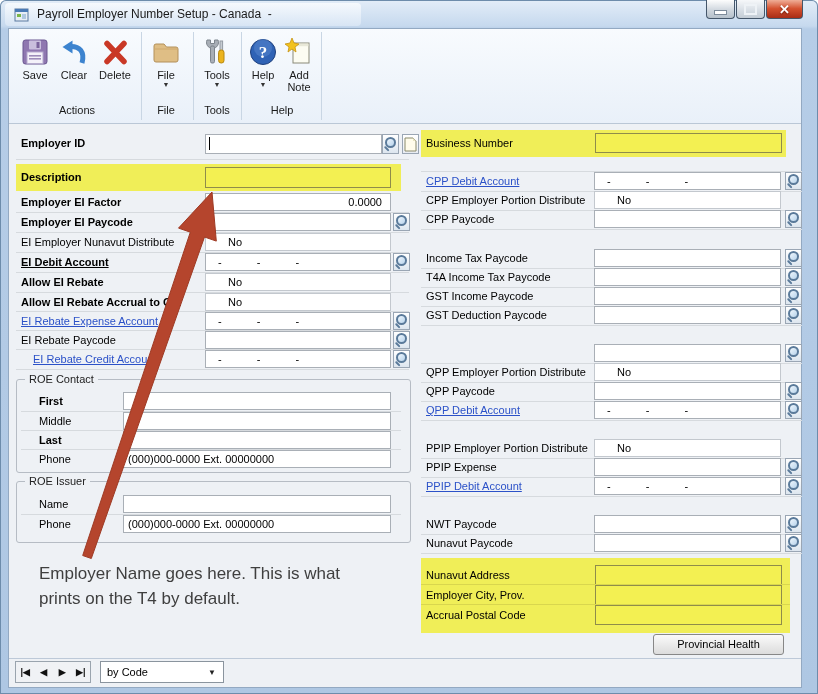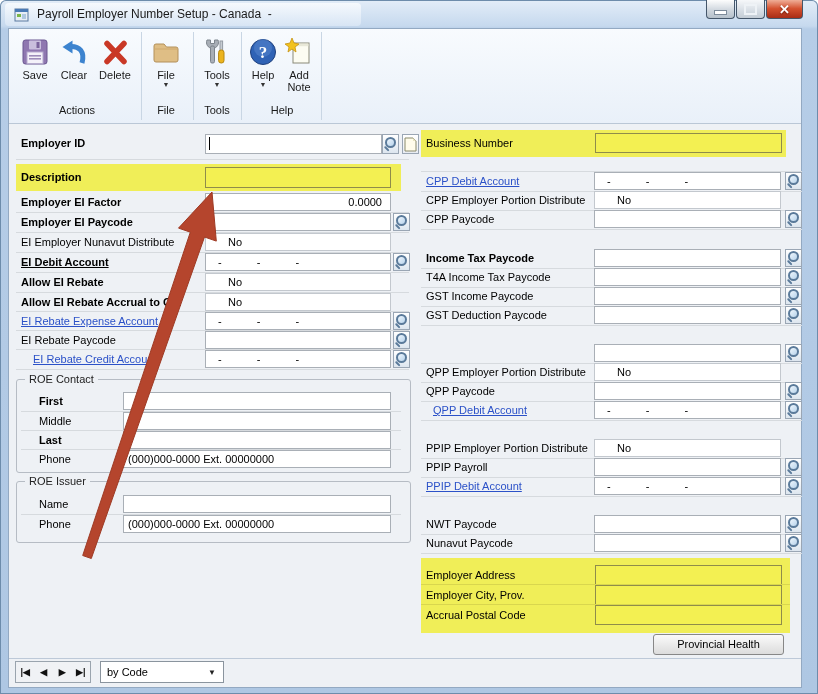--- a/index.html
+++ b/index.html
@@ -252,20 +252,23 @@
     <div class="fld" style="left:114px;top:421px;width:268px;">(000)000-0000 Ext. 00000000</div>
 
     <div class="gbox" style="left:7px;top:452px;width:393px;height:60px;"></div>
     <div class="gtitle" style="left:16px;top:446px;">ROE Issuer</div>
     <div class="lbl" style="left:30px;top:466px;">Name</div>
     <div class="fld" style="left:114px;top:466px;width:268px;"></div>
     <div class="hline" style="left:12px;top:485px;width:380px;"></div>
     <div class="lbl" style="left:30px;top:486px;">Phone</div>
     <div class="fld" style="left:114px;top:486px;width:268px;">(000)000-0000 Ext. 00000000</div>
 
+    <div class="note-text" style="left:30px;top:532px;">
+      <span>Employer Name goes here. This is what</span><br><span>prints on the T4 by default.</span>
+    </div>
 
     <div class="band" style="left:412px;top:101px;width:365px;height:27px;"></div>
     <div class="lbl" style="left:417px;top:105px;">Business Number</div>
     <div class="fld yfld" style="left:586px;top:104px;width:187px;height:20px;"></div>
 
     <div class="hline" style="left:412px;top:142px;width:381px;"></div>
     <div class="lbl link" style="left:417px;top:143px;">CPP Debit Account</div>
     <div class="fld acct" style="left:585px;top:143px;width:187px;">- - -</div>
     <div class="mag-btn" style="left:776px;top:143px;">
         <span class="mag"></span>
@@ -274,21 +277,21 @@
     <div class="lbl" style="left:417px;top:162px;">CPP Employer Portion Distribute</div>
     <div class="fld plain" style="left:585px;top:162px;width:187px;">No</div>
     <div class="hline" style="left:412px;top:181px;width:381px;"></div>
     <div class="lbl" style="left:417px;top:181px;">CPP Paycode</div>
     <div class="fld" style="left:585px;top:181px;width:187px;"></div>
     <div class="mag-btn" style="left:776px;top:181px;">
         <span class="mag"></span>
       </div>
     <div class="hline" style="left:412px;top:200px;width:381px;"></div>
 
-    <div class="lbl" style="left:417px;top:220px;font-weight:bold;">Income Tax Paycode</div>
+    <div class="lbl" style="left:417px;top:220px;">Income Tax Paycode</div>
     <div class="fld" style="left:585px;top:220px;width:187px;"></div>
     <div class="mag-btn" style="left:776px;top:220px;">
         <span class="mag"></span>
       </div>
     <div class="hline" style="left:412px;top:239px;width:381px;"></div>
     <div class="lbl" style="left:417px;top:239px;">T4A Income Tax Paycode</div>
     <div class="fld" style="left:585px;top:239px;width:187px;"></div>
     <div class="mag-btn" style="left:776px;top:239px;">
         <span class="mag"></span>
       </div>
@@ -313,31 +316,31 @@
     <div class="hline" style="left:412px;top:334px;width:381px;"></div>
     <div class="lbl" style="left:417px;top:334px;">QPP Employer Portion Distribute</div>
     <div class="fld plain" style="left:585px;top:334px;width:187px;">No</div>
     <div class="hline" style="left:412px;top:353px;width:381px;"></div>
     <div class="lbl" style="left:417px;top:353px;">QPP Paycode</div>
     <div class="fld" style="left:585px;top:353px;width:187px;"></div>
     <div class="mag-btn" style="left:776px;top:353px;">
         <span class="mag"></span>
       </div>
     <div class="hline" style="left:412px;top:372px;width:381px;"></div>
-    <div class="lbl link" style="left:417px;top:372px;margin-left:7px;">QPP Debit Account</div>
+    <div class="lbl link" style="left:417px;top:372px;">QPP Debit Account</div>
     <div class="fld acct" style="left:585px;top:372px;width:187px;">- - -</div>
     <div class="mag-btn" style="left:776px;top:372px;">
         <span class="mag"></span>
       </div>
     <div class="hline" style="left:412px;top:391px;width:381px;"></div>
 
     <div class="lbl" style="left:417px;top:410px;">PPIP Employer Portion Distribute</div>
     <div class="fld plain" style="left:585px;top:410px;width:187px;">No</div>
     <div class="hline" style="left:412px;top:429px;width:381px;"></div>
-    <div class="lbl" style="left:417px;top:429px;">PPIP Payroll</div>
+    <div class="lbl" style="left:417px;top:429px;">PPIP Expense</div>
     <div class="fld" style="left:585px;top:429px;width:187px;"></div>
     <div class="mag-btn" style="left:776px;top:429px;">
         <span class="mag"></span>
       </div>
     <div class="hline" style="left:412px;top:448px;width:381px;"></div>
     <div class="lbl link" style="left:417px;top:448px;">PPIP Debit Account</div>
     <div class="fld acct" style="left:585px;top:448px;width:187px;">- - -</div>
     <div class="mag-btn" style="left:776px;top:448px;">
         <span class="mag"></span>
       </div>
@@ -350,21 +353,21 @@
       </div>
     <div class="hline" style="left:412px;top:505px;width:381px;"></div>
     <div class="lbl" style="left:417px;top:505px;">Nunavut Paycode</div>
     <div class="fld" style="left:585px;top:505px;width:187px;"></div>
     <div class="mag-btn" style="left:776px;top:505px;">
         <span class="mag"></span>
       </div>
     <div class="hline" style="left:412px;top:524px;width:381px;"></div>
 
     <div class="band" style="left:412px;top:529px;width:369px;height:75px;"></div>
-    <div class="lbl" style="left:417px;top:537px;">Employer Address</div>
+    <div class="lbl" style="left:417px;top:537px;">Nunavut Address</div>
     <div class="fld yfld" style="left:586px;top:536px;width:187px;height:20px;"></div>
     <div class="hline" style="left:412px;top:555px;width:369px;background:#d9d64e;"></div>
     <div class="lbl" style="left:417px;top:557px;">Employer City, Prov.</div>
     <div class="fld yfld" style="left:586px;top:556px;width:187px;height:20px;"></div>
     <div class="hline" style="left:412px;top:575px;width:369px;background:#d9d64e;"></div>
     <div class="lbl" style="left:417px;top:577px;">Accrual Postal Code</div>
     <div class="fld yfld" style="left:586px;top:576px;width:187px;height:20px;"></div>
 
     <div class="pbtn">Provincial Health</div>
 

